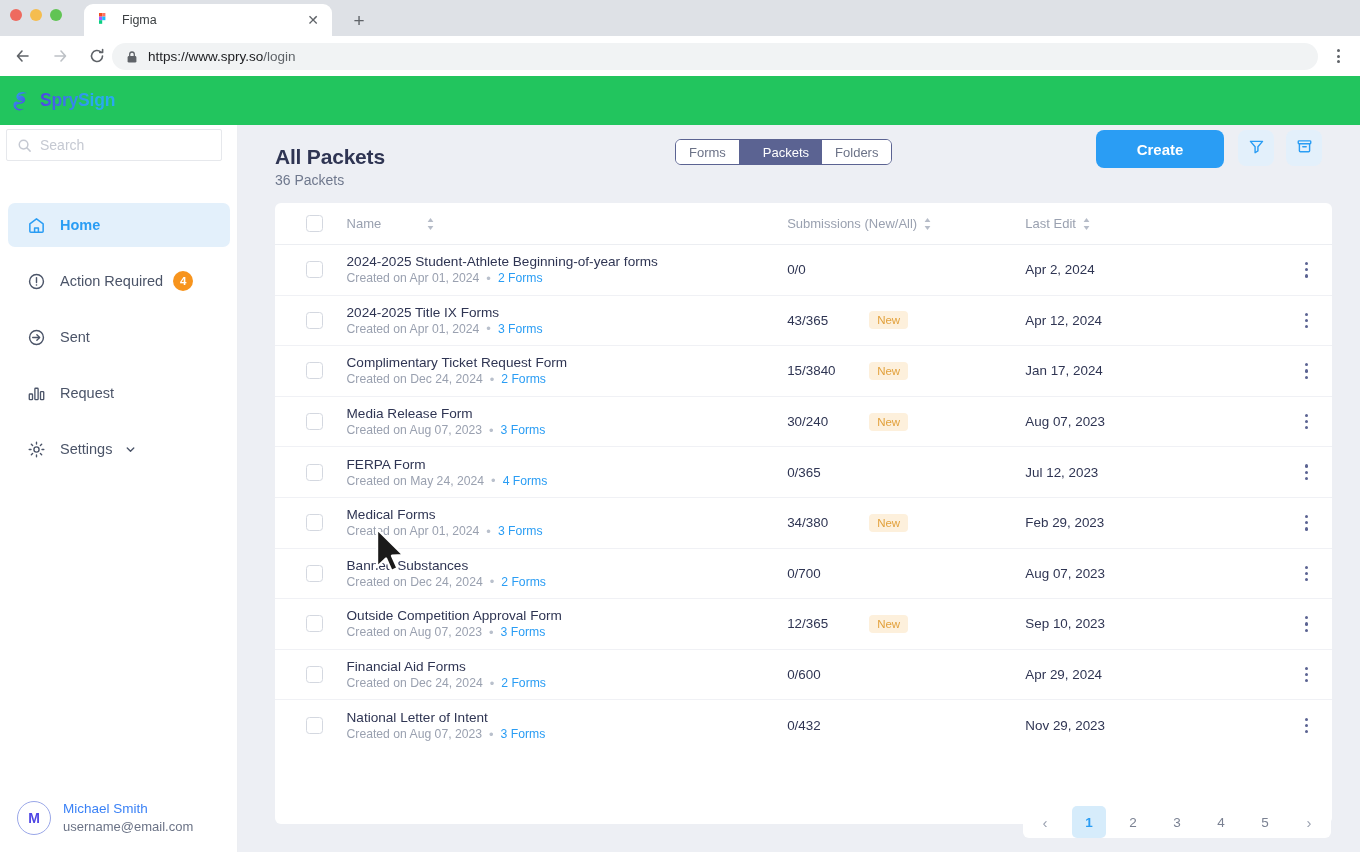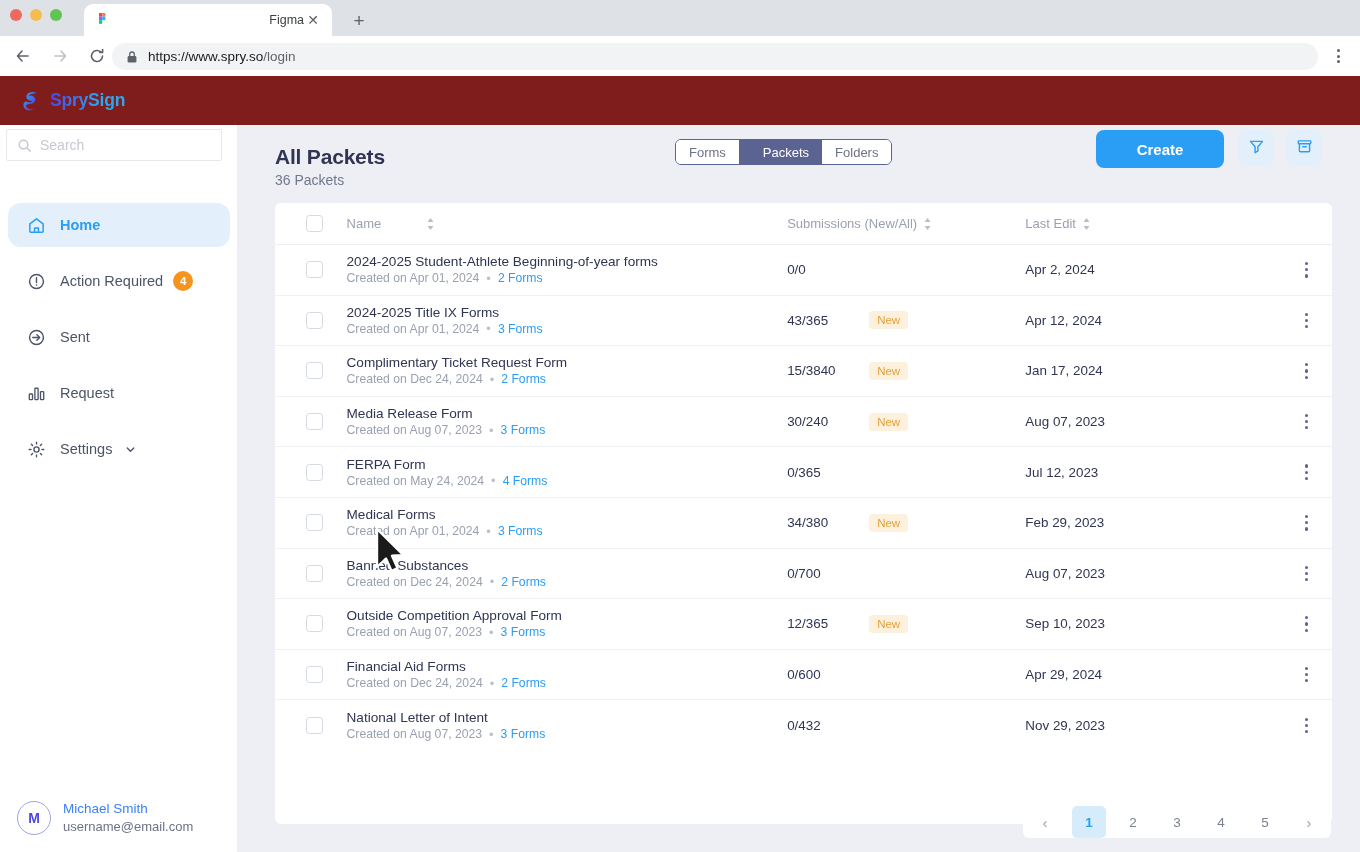--- a/index.html
+++ b/index.html
@@ -7,21 +7,20 @@
     width: 1360px; height: 852px;
     font-family: "Liberation Sans", sans-serif;
     background: #ffffff;
     overflow: hidden;
   }
 
   
   .browser-chrome {
     position: absolute; top: 0; left: 0; width: 1244px; height: 76px;
     background: #f9a8d4;
-    text-align: right;
   }
   .tabstrip {
     position: absolute; top: 0; left: 0; width: 1360px; height: 36px;
     background: #dee1e6;
   }
   .traffic {
     position: absolute; top: 9px; left: 10px; display: flex; gap: 8px;
   }
   .dot { width: 12px; height: 12px; border-radius: 50%; }
   .dot.red { background: #ee6a5f; }
@@ -76,21 +75,21 @@
     display: flex; flex-direction: column; align-items: center; justify-content: center;
     gap: 2.5px; cursor: pointer;
   }
   .kebab-browser i { width: 3px; height: 3px; border-radius: 50%; background: #5f6368; display:block;}
 
   
   .app { position: absolute; top: 76px; left: 0; width: 1360px; height: 776px; background:#fff; }
 
   .appbar {
     position: absolute; top: 0; left: 0; width: 1360px; height: 49px;
-    background: #7f1d1d; display: flex; align-items: center; padding-left: 20px;
+    background: #22c55e; display: flex; align-items: center; padding-left: 10px;
   }
   .logo-mark {
     width: 21px; height: 22px; margin-right: 9px; flex:none;
   }
   .logo-text {
     font-size: 17.5px; font-weight: 700; letter-spacing: -0.2px;
     background: linear-gradient(90deg,#4f46e5 0%, #2aa9f0 70%);
     -webkit-background-clip: text; background-clip: text; color: transparent;
   }
 
@@ -108,21 +107,21 @@
   .search-box input {
     border: none; outline: none; font-size: 14px; color: #2b3245;
     background: transparent; width: 100%; font-family: "Liberation Sans", sans-serif;
   }
   .search-box input::placeholder { color: #c5c9d2; }
 
   .nav { position: absolute; top: 78px; left: 0; width: 238px; }
   .nav-item {
     position: relative; height: 44px; margin: 0 8px 12px 8px;
     display: flex; align-items: center; padding-left: 18px;
-    border-radius: 13px; cursor: pointer; color: #4b5468;
+    border-radius: 7px; cursor: pointer; color: #4b5468;
   }
   .nav-item .ni-icon { width: 20px; height: 20px; flex:none; margin-right: 14px; display:flex; align-items:center; justify-content:center;}
   .nav-item .ni-label { font-size: 14.5px; }
   .nav-item.active { background: #e3f0fb; color: #2a9df4; }
   .nav-item.active .ni-label { font-weight: 700; }
   .badge-count {
     width: 20px; height: 20px; border-radius: 50%; background: #f7941d;
     color: #fff; font-size: 11.5px; font-weight: 700;
     display: flex; align-items: center; justify-content: center;
     margin-left: 10px; flex:none;

